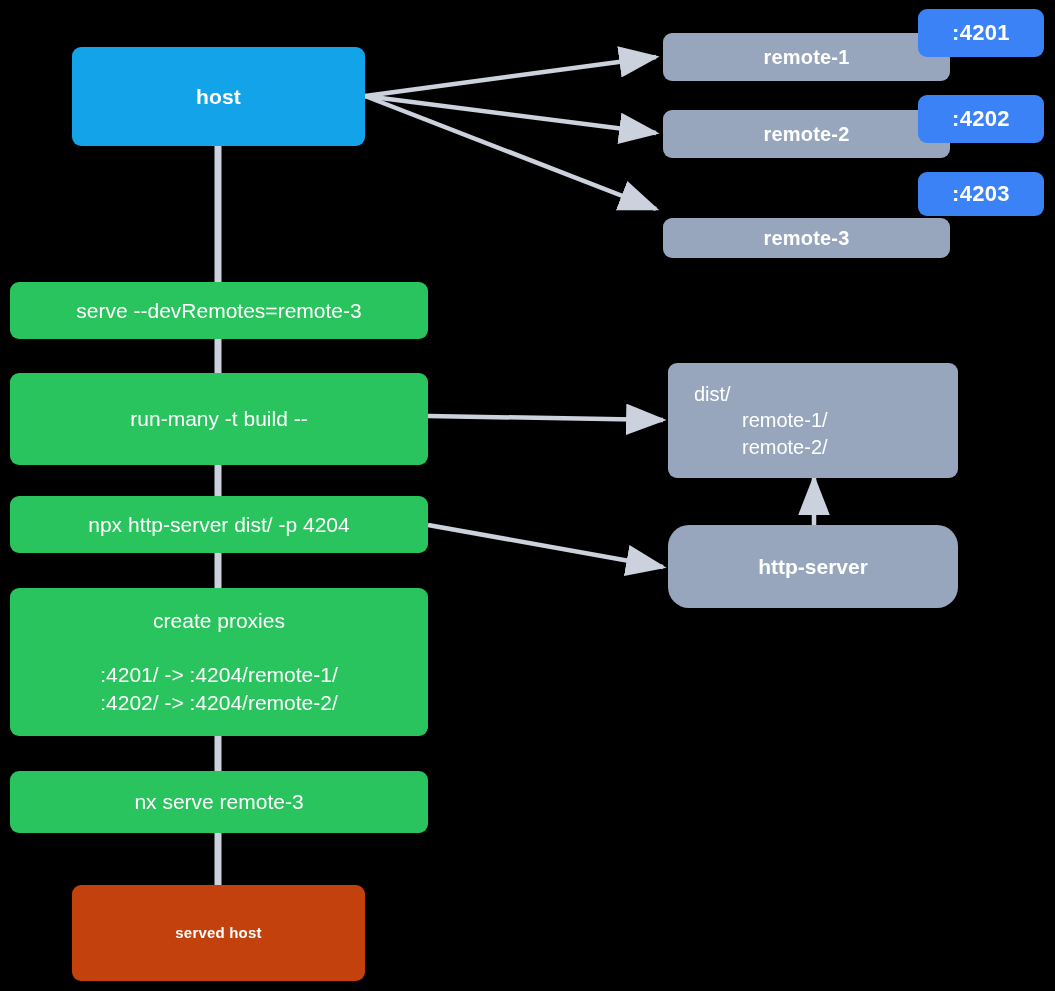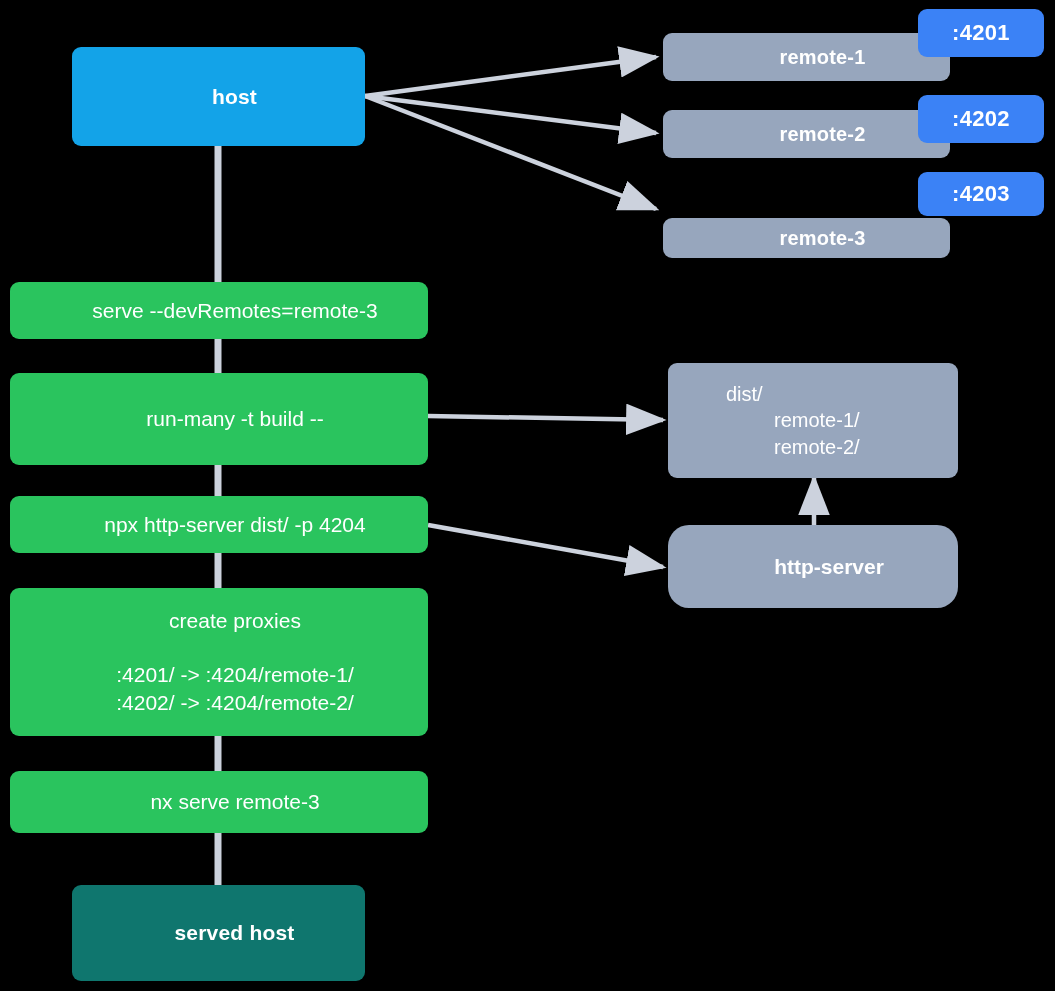--- a/index.html
+++ b/index.html
@@ -31,31 +31,30 @@
     position: absolute;
     box-sizing: border-box;
     border-radius: 9px;
     display: flex;
     flex-direction: column;
     align-items: center;
     justify-content: center;
     color: #ffffff;
     text-align: center;
     line-height: 1.32;
-    padding-left: 32px;
   }
   .node-host {
     background: #13a3e8;
     font-size: 21px;
     font-weight: bold;
     letter-spacing: 0.2px;
   }
   .node-served-host {
-    background: #0f766e;
-    font-size: 21px;
+    background: #c2410c;
+    font-size: 15px;
     font-weight: bold;
     letter-spacing: 0.2px;
   }
   .node-remote {
     background: #97a6bd;
     font-size: 20px;
     font-weight: bold;
     letter-spacing: 0.2px;
   }
   .node-cmd {

